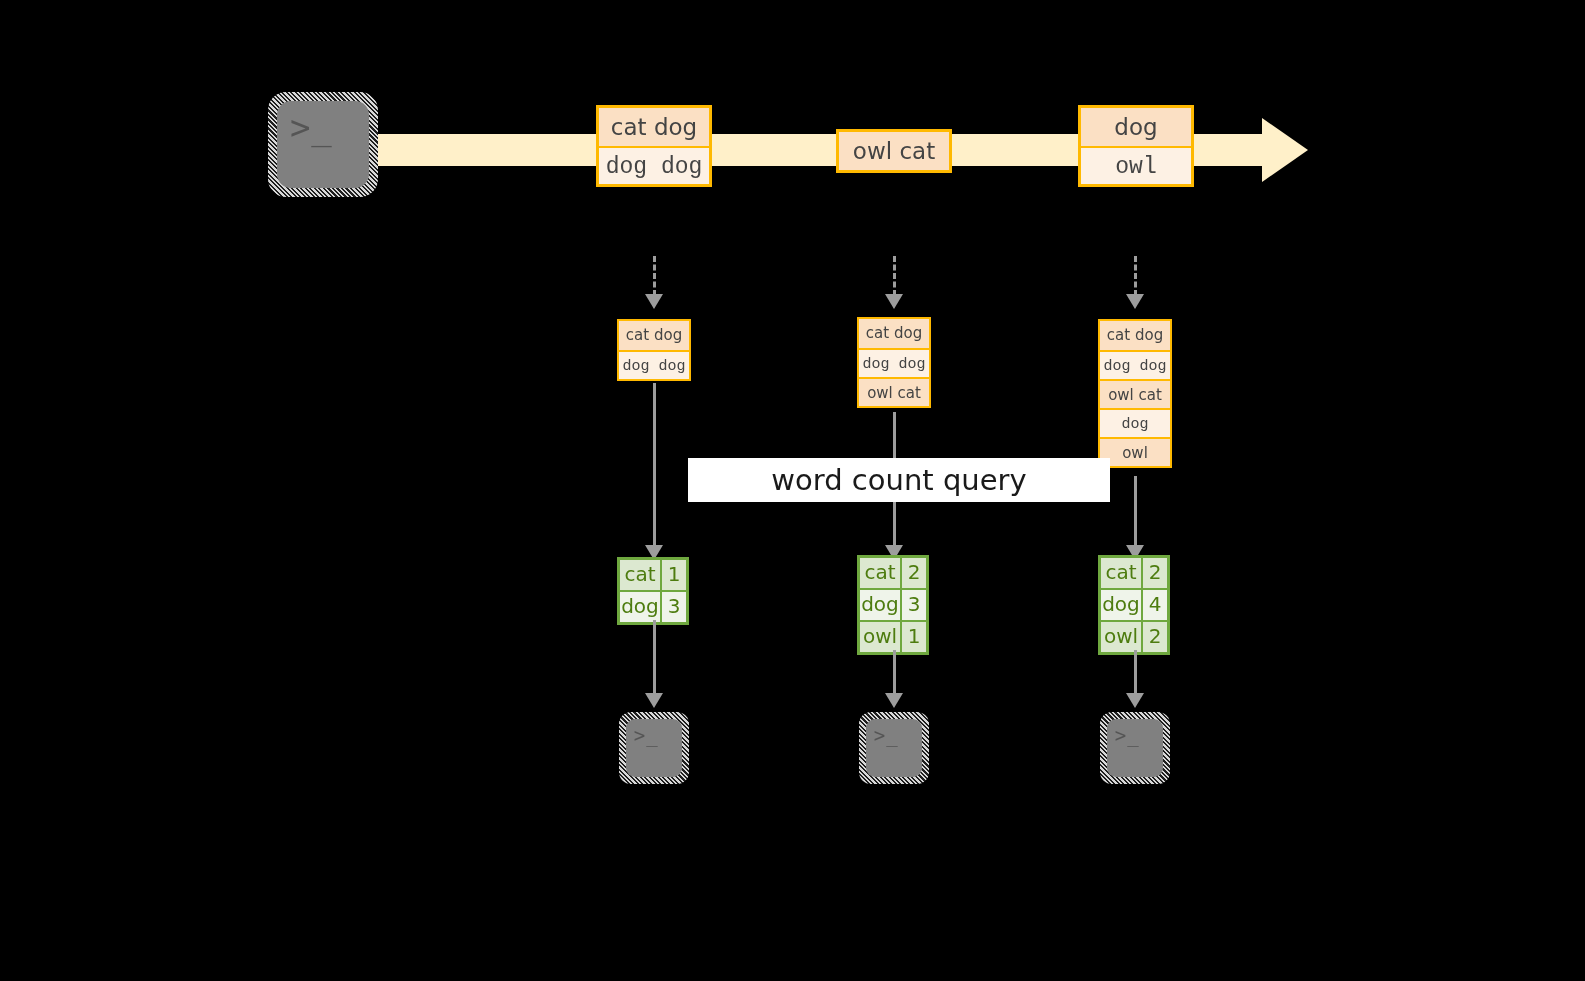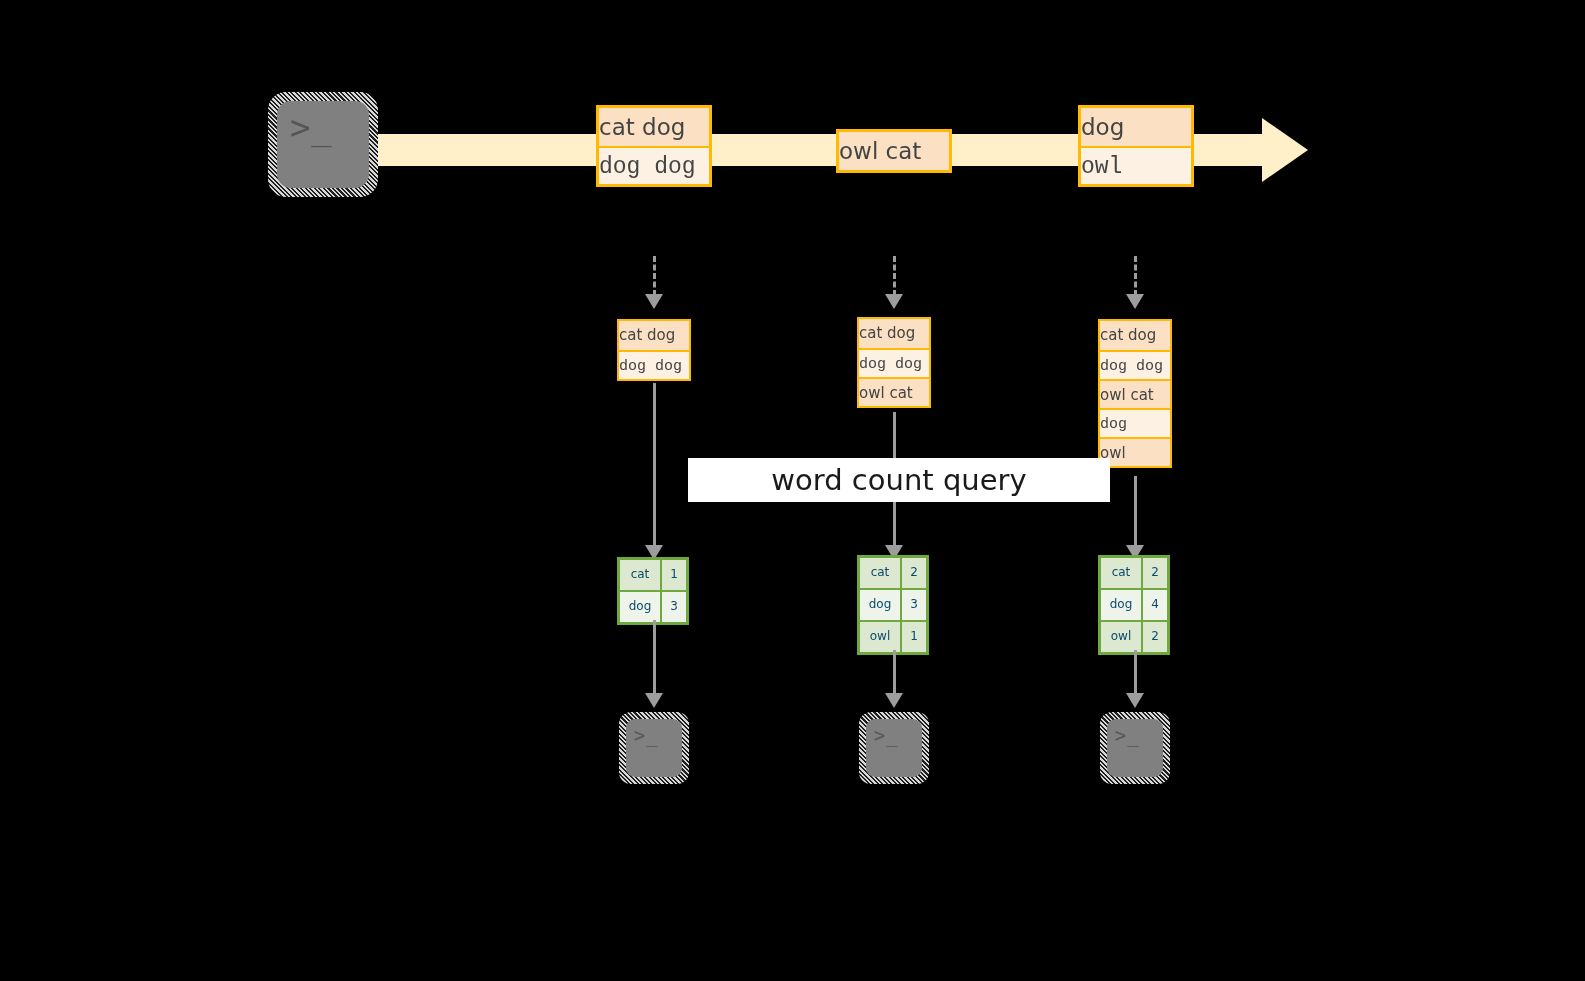--- a/index.html
+++ b/index.html
@@ -78,21 +78,21 @@
 
   
   .msgbox {
     position: absolute;
     box-sizing: border-box;
     border: 3px solid #FFB900;
     background: #FFB900;
   }
   .msgbox .cell {
     box-sizing: border-box;
-    text-align: left;
+    text-align: center;
     color: #444444;
     white-space: nowrap;
     overflow: hidden;
   }
   .msgbox .cell.dark  { background: #FBE0C4; }
   .msgbox .cell.light { background: #FDF1E4; font-family: Liberation Mono, monospace; }
   .msgbox .cell + .cell { border-top: 2px solid #FFB900; }
 
   
   .msgbox.big .cell { height: 38px; line-height: 38px; font-size: 23px; }
@@ -114,22 +114,22 @@
   .restable .row {
     display: flex;
     height: 30px;
   }
   .restable .row + .row { border-top: 2px solid #6FA83F; }
   .restable .c {
     box-sizing: border-box;
     height: 100%;
     line-height: 28px;
     text-align: center;
-    color: #0c4a6e;
-    font-size: 12px;
+    color: #4d7c0f;
+    font-size: 20px;
   }
   .restable .c.word { flex: 0 0 40px; }
   .restable .c.num  { flex: 0 0 26px; border-left: 2px solid #6FA83F; }
   .restable .row.dark  .c { background: #DCE8D0; }
   .restable .row.light .c { background: #EFF4EA; }
 
   
   .conn {
     position: absolute;
     background: #9D9D9D;

